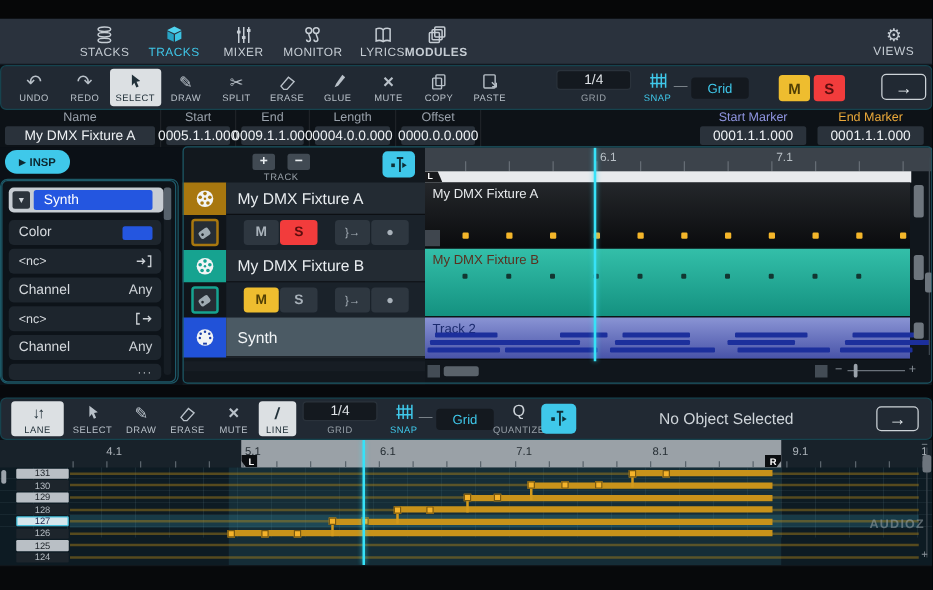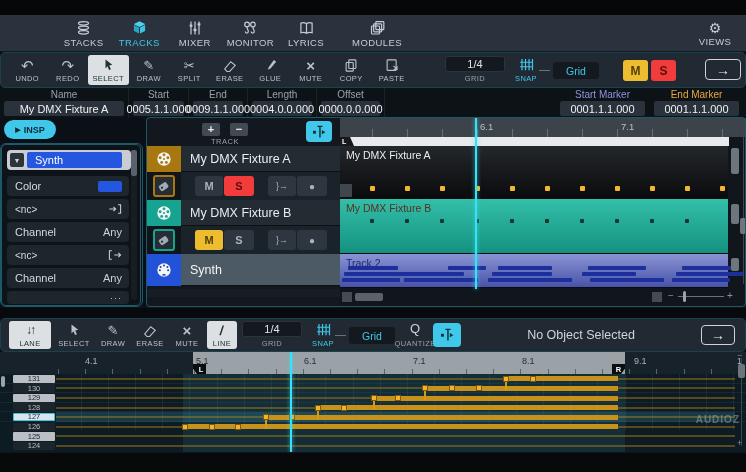--- a/index.html
+++ b/index.html
@@ -133,21 +133,21 @@
       </div>
       <div class="tab" style="left: 278px;">
         <div class="ticon">
           <svg width="17" height="16" viewBox="0 0 20 20">
             <path d="M10 4.6C8 3.2 5 3.1 3 3.9V16c2-.8 5-.7 7 .7 2-1.4 5-1.5 7-.7V3.9c-2-.8-5-.7-7 .7z" fill="none" stroke="currentColor" stroke-width="1.5"></path>
             <path d="M10 4.6V16.7" fill="none" stroke="currentColor" stroke-width="1.5"></path>
           </svg>
         </div>
         <div class="tlabel">LYRICS</div>
       </div>
-      <div class="tab" style="left: 349px;">
+      <div class="tab" style="left: 321px; font-weight: bold;">
         <div class="ticon">
           <svg width="17" height="16" viewBox="0 0 20 20">
             <rect x="2.5" y="7.5" width="10" height="10" rx="1" fill="none" stroke="currentColor" stroke-width="1.5"></rect>
             <rect x="5.2" y="4.8" width="10" height="10" rx="1" fill="none" stroke="currentColor" stroke-width="1.5"></rect>
             <rect x="7.9" y="2.1" width="10" height="10" rx="1" fill="none" stroke="currentColor" stroke-width="1.5"></rect>
           </svg>
         </div>
         <div class="tlabel">MODULES</div>
       </div>
     </div>

